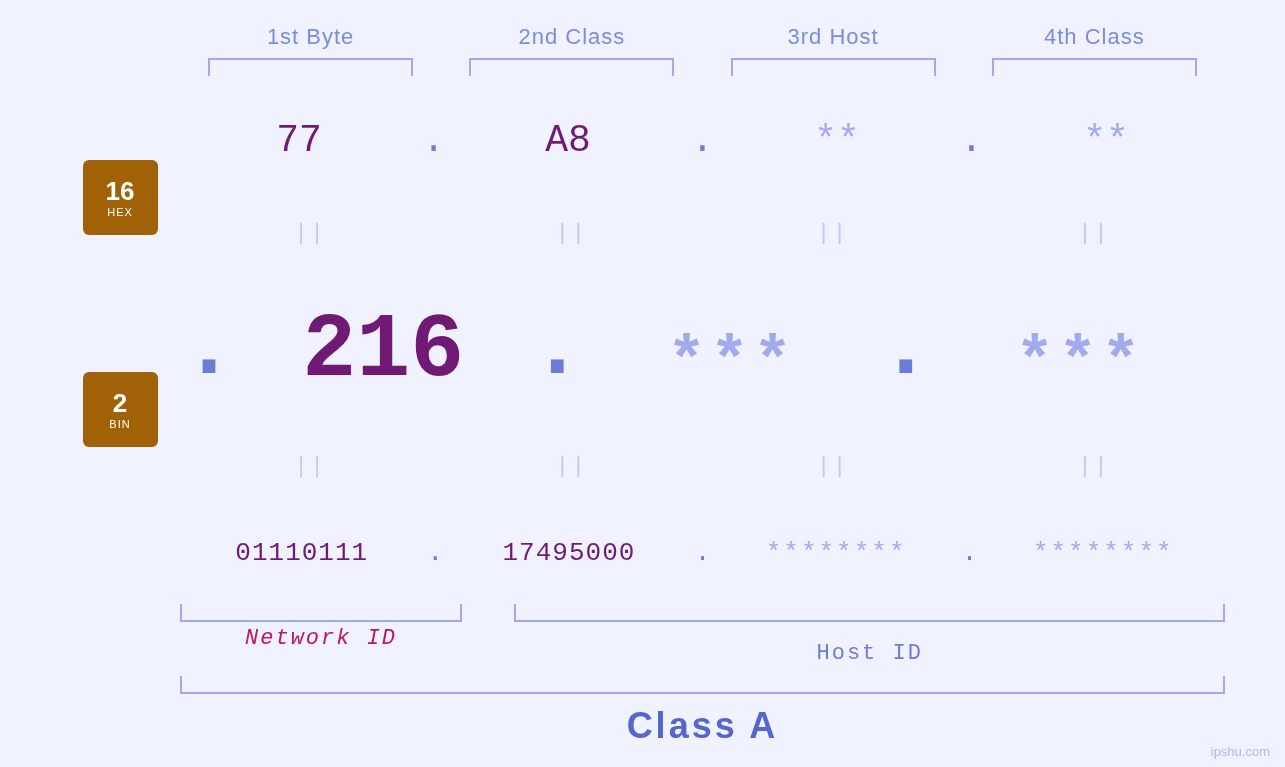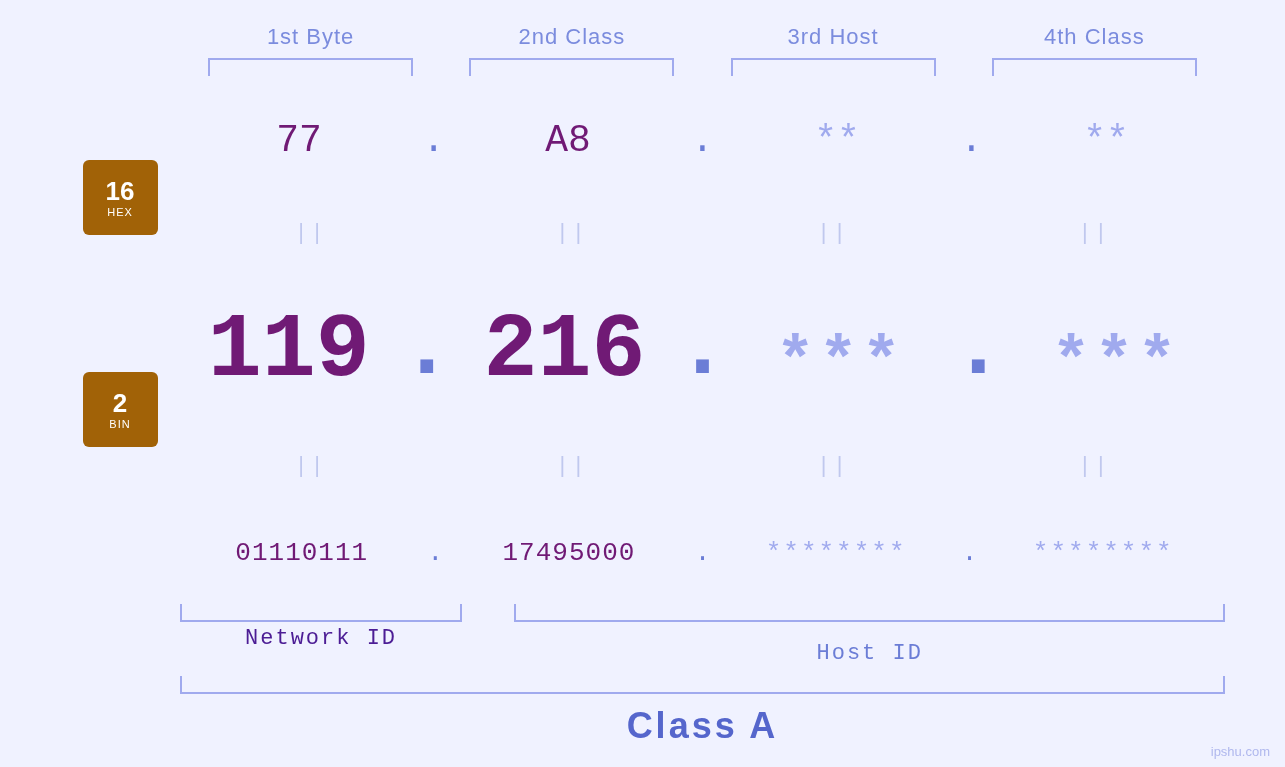--- a/index.html
+++ b/index.html
@@ -240,23 +240,20 @@
       </div>
 
       <div class="equals-divider">
         <div class="eq-cell">||</div>
         <div class="eq-cell">||</div>
         <div class="eq-cell">||</div>
         <div class="eq-cell">||</div>
       </div>
 
       <div style="display:flex; align-items:flex-end; justify-content:space-around; width:100%;">
-        <div class="byte-section">
-          <span class="byte-value dec-value">119</span>
-        </div>
         <span class="dot-separator">.</span>
         <div class="byte-section">
           <span class="byte-value dec-value">216</span>
         </div>
         <span class="dot-separator">.</span>
         <div class="byte-section">
           <span class="byte-value dec-value masked" style="font-size:65px; letter-spacing:4px;">***</span>
         </div>
         <span class="dot-separator">.</span>
         <div class="byte-section">
@@ -294,21 +291,21 @@
 
   <div style="width: calc(100% - 120px); align-self: flex-end; margin-top: 8px;">
 
     <div style="display:flex; width:100%; margin-bottom:4px;">
       <div style="width:27%; height:18px; border-bottom:2px solid #a0aaee; border-left:2px solid #a0aaee; border-right:2px solid #a0aaee;"></div>
       <div style="width:5%;"></div>
       <div style="flex:1; height:18px; border-bottom:2px solid #a0aaee; border-left:2px solid #a0aaee; border-right:2px solid #a0aaee;"></div>
     </div>
 
     <div style="display:flex; width:100%; margin-bottom:10px;">
-      <div style="width:27%; text-align:center; color:#4c1d95; font-size:22px; letter-spacing:2px;">Network ID</div>
+      <div style="width:27%; text-align:center; color:#be185d; font-size:22px; letter-spacing:2px;font-style:italic;">Network ID</div>
       <div style="width:5%;"></div>
       <div style="flex:1; text-align:center; color:#6b7dd6; font-size:22px; letter-spacing:2px;margin-top:15px;">Host ID</div>
     </div>
 
     <div style="width:100%; height:18px; border-bottom:2px solid #a0aaee; border-left:2px solid #a0aaee; border-right:2px solid #a0aaee; margin-bottom:6px;"></div>
 
     <div class="class-label">Class A</div>
   </div>
 
   <div class="watermark">ipshu.com</div>

